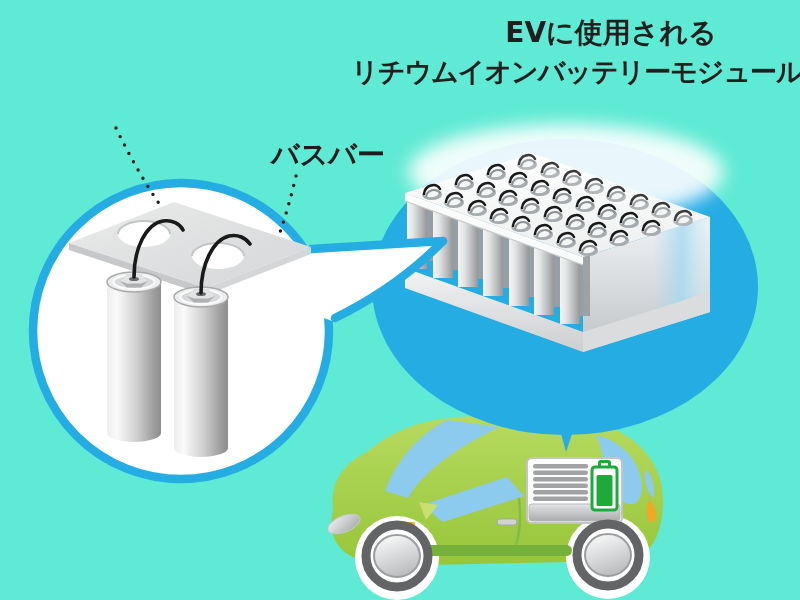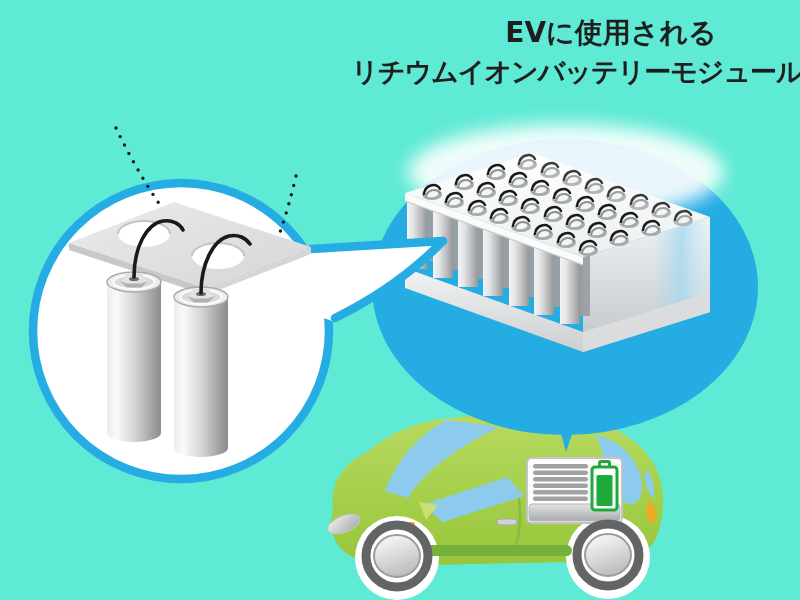--- a/index.html
+++ b/index.html
@@ -246,14 +246,15 @@
     <path fill="none" stroke="#1a1a1a" stroke-width="3.6" stroke-linecap="round" d="M134,277 C134,248 146,224 163,221 C172,219.5 180,224 183,230"></path>
     <path fill="none" stroke="#1a1a1a" stroke-width="3.6" stroke-linecap="round" d="M201,293 C201,264 213,240 229,236 C238,234 246,238 250,244"></path>
   </g>
 
   <path d="M116,128 Q136,170 162,208" stroke="#1a1a1a" stroke-width="3.4" fill="none" stroke-linecap="round" stroke-dasharray="0 9.5"></path>
   <path d="M296,176 Q288,210 278,238" stroke="#1a1a1a" stroke-width="3.4" fill="none" stroke-linecap="round" stroke-dasharray="0 9.5"></path>
 </svg>
 
 <div class="txt title-line1">EVに使用される</div>
 <div class="txt title-line2">リチウムイオンバッテリーモジュール</div>
+<div class="txt lbl-bus">バスバー</div>
 
 </div>
 
 </body></html>

